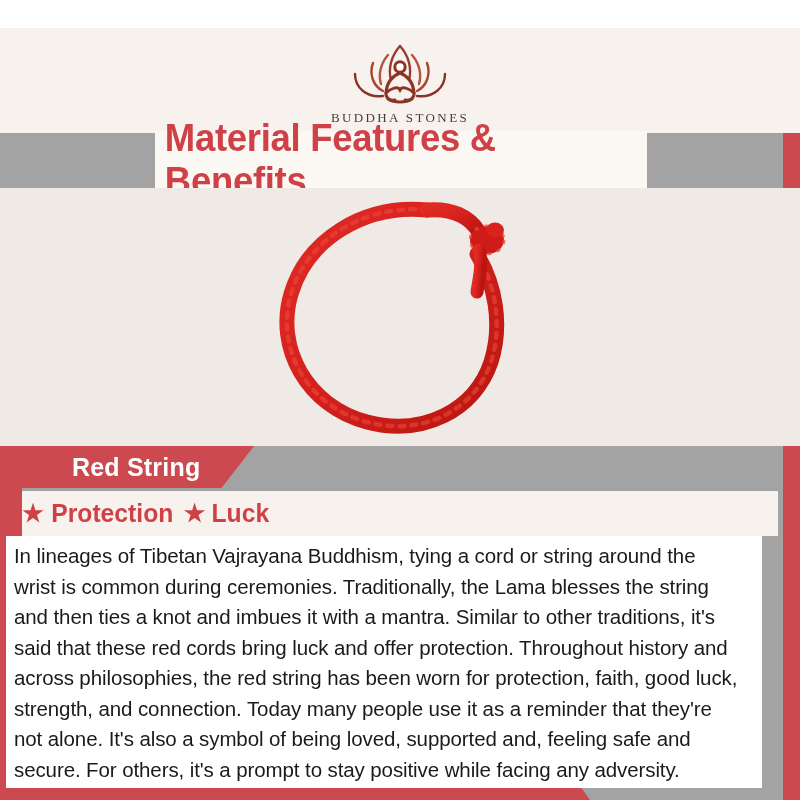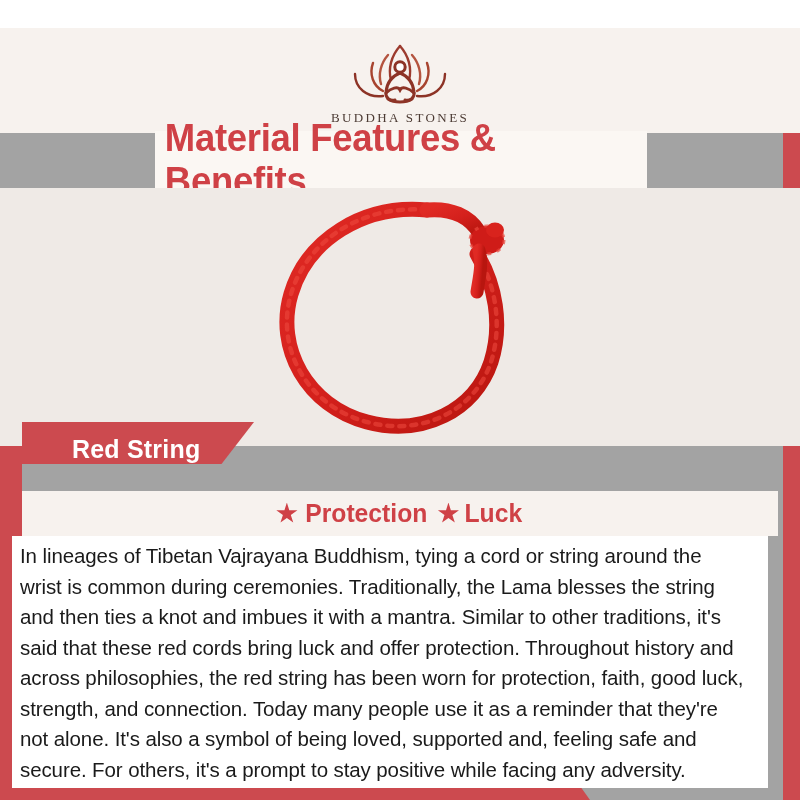--- a/index.html
+++ b/index.html
@@ -105,44 +105,44 @@
     overflow: hidden;
   }
   .bracelet {
     position: absolute;
     left: 255px; top: 4px;
   }
 
   
   .ribbon {
     position: absolute;
-    left: 22px; top: 394px;
+    left: 22px; top: 418px;
     width: 232px; height: 42px;
     background: #cc4a4f;
     clip-path: polygon(0 0, 100% 0, 86% 100%, 0 100%);
     display: flex;
-    align-items: flex-end;
+    align-items: center;
   }
   .ribbon-text {
     margin-left: 50px;
     font-family: "Liberation Sans Narrow", "Liberation Sans", sans-serif;
     font-size: 25px;
     font-weight: bold;
     color: #ffffff;
     letter-spacing: 0.2px;
   }
 
   
   .benefits {
     position: absolute;
     left: 22px; top: 463px;
     width: 756px; height: 45px;
     display: flex;
     align-items: center;
-    justify-content: center;
+    justify-content: flex-start;
     gap: 7px;
     background: #f7f2ee;
   }
   .benefit {
     display: flex;
     align-items: center;
     gap: 4px;
   }
   .star-icon {
     display: inline-block;
@@ -156,21 +156,21 @@
     font-size: 26px;
     font-weight: bold;
     color: #cf4146;
     transform: scaleX(0.95);
     white-space: nowrap;
   }
 
   
   .desc-panel {
     position: absolute;
-    left: 12px; top: 508px;
+    left: 6px; top: 508px;
     width: 756px; height: 252px;
     background: #ffffff;
     box-sizing: border-box;
     padding: 5px 22px 12px 8px;
   }
   .desc-text {
     margin: 0;
     font-family: "Liberation Sans Narrow", "Liberation Sans", sans-serif;
     font-size: 20.5px;
     line-height: 30.5px;

